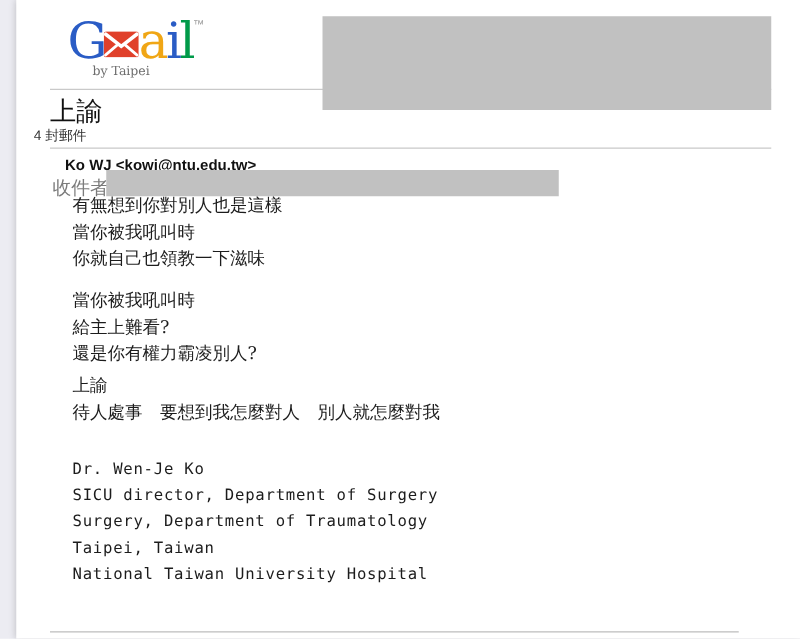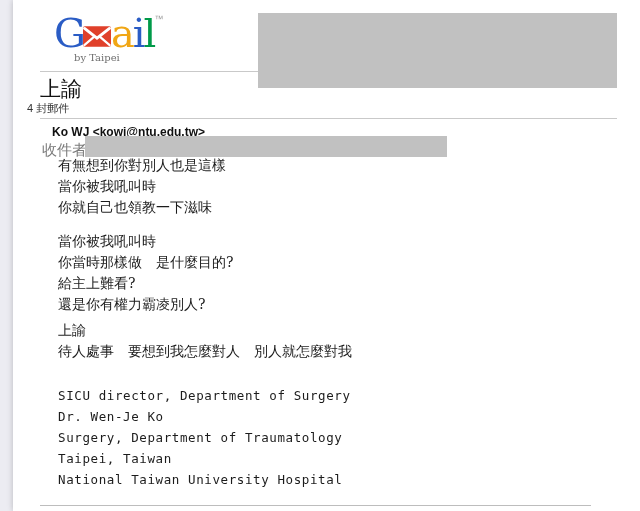--- a/index.html
+++ b/index.html
@@ -82,31 +82,30 @@
     <div class="redaction redaction-recipient"></div>
 
     <div class="mail-body">
       <div class="para para-1">
         <div class="line">有無想到你對別人也是這樣</div>
         <div class="line">當你被我吼叫時</div>
         <div class="line">你就自己也領教一下滋味</div>
       </div>
       <div class="para para-2">
         <div class="line">當你被我吼叫時</div>
-        <div class="line">你當時那樣做　是什麼目的?</div>
         <div class="line">給主上難看?</div>
         <div class="line">還是你有權力霸凌別人?</div>
       </div>
       <div class="para para-3">
         <div class="line">上諭</div>
         <div class="line">待人處事　要想到我怎麼對人　別人就怎麼對我</div>
       </div>
       <div class="para para-sig">
+        <div class="line">Dr. Wen-Je Ko</div>
         <div class="line">SICU director, Department of Surgery</div>
-        <div class="line">Dr. Wen-Je Ko</div>
         <div class="line">Surgery, Department of Traumatology</div>
         <div class="line">Taipei, Taiwan</div>
         <div class="line">National Taiwan University Hospital</div>
       </div>
     </div>
 
     <div class="rule rule-bottom"></div>
   </div>
 </div>
 

